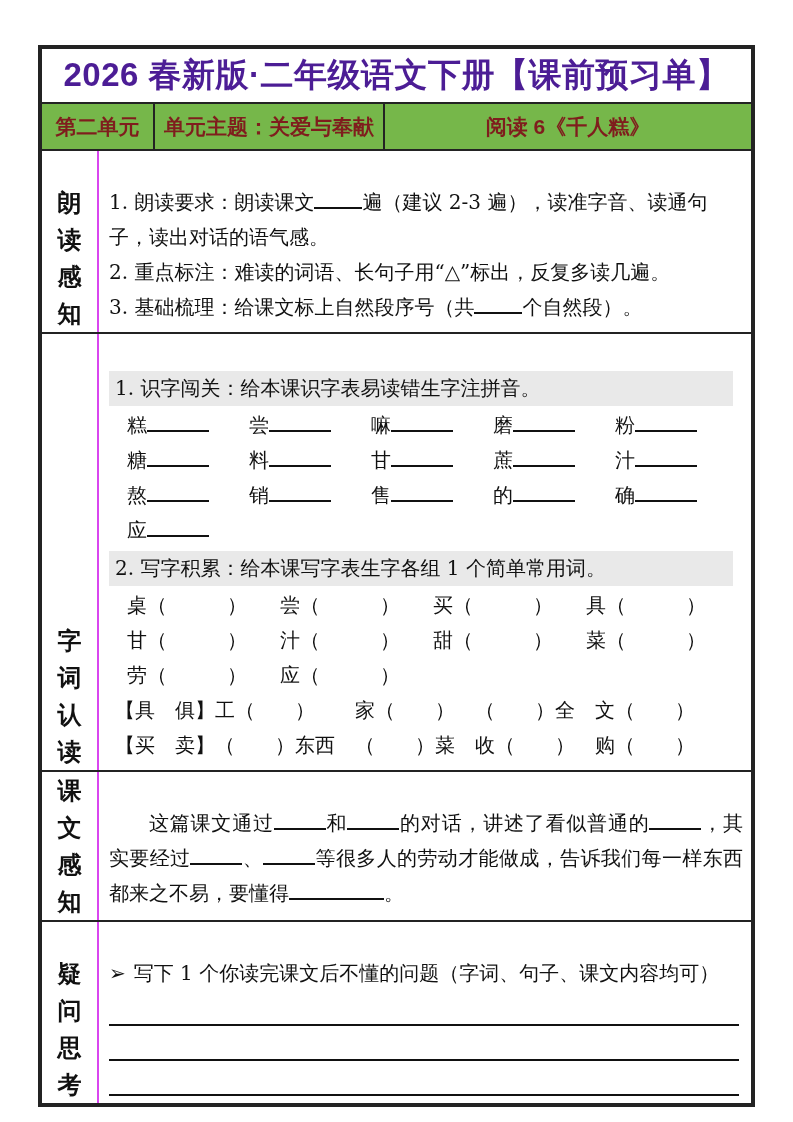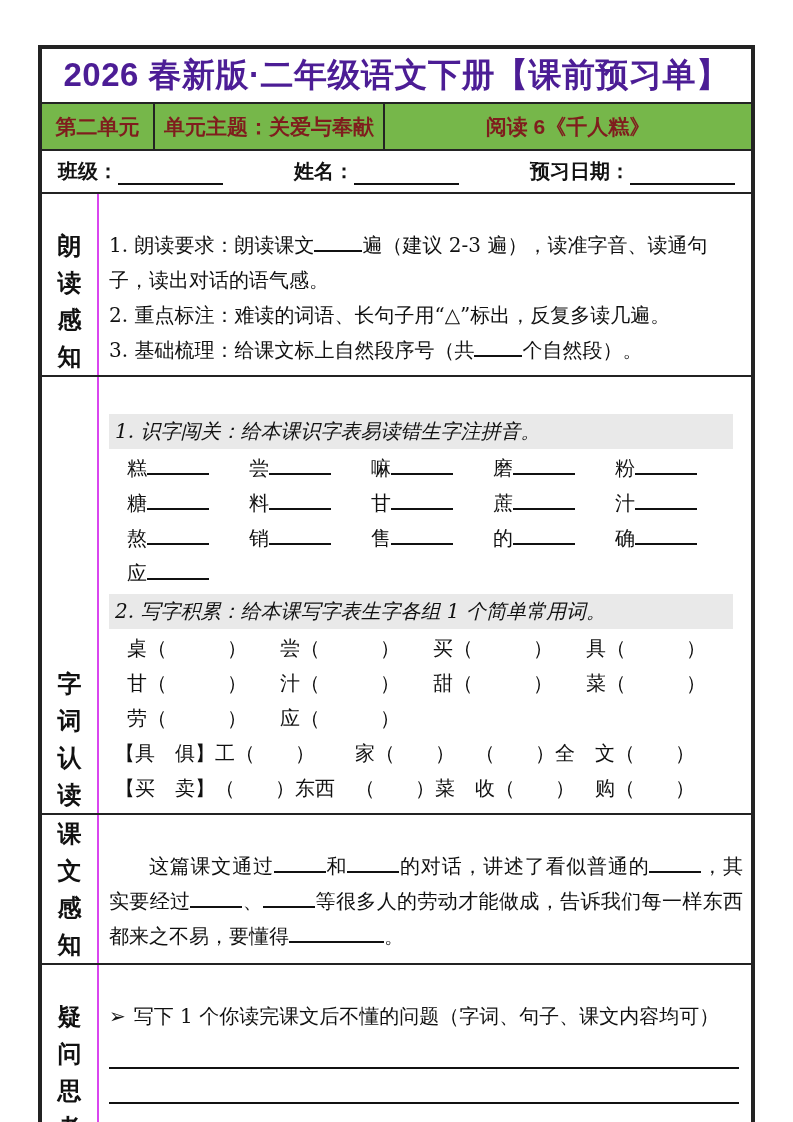--- a/index.html
+++ b/index.html
@@ -27,21 +27,21 @@
   .b105{width:105px;} .b48{width:48px;} .b52{width:52px;} .b95{width:95px;} .b62{width:62px;}
 
   
   .section{display:grid;grid-template-columns:57px 1fr;border-bottom:2px solid #232323;}
   .section:last-child{border-bottom:none;}
   .slabel{border-right:2px solid #d946ef;display:flex;align-items:flex-end;justify-content:center;
     font-family:"Liberation Sans",sans-serif;font-weight:bold;font-size:24px;}
   .slabel span{width:1em;line-height:37px;word-break:break-all;text-align:center;}
   .scontent{font-size:20px;line-height:35px;padding:5px 8px 7px 10px;margin-top:29px;}
 
-  .taskbar{background:#e9e9e9;padding:0 6px;margin:3px 10px 2px 0;font-style:italic;}
+  .taskbar{background:#e9e9e9;padding:0 6px;margin:3px 10px 2px 0;}
   .prow,.wrow{display:flex;padding-left:18px;white-space:nowrap;}
   .pitem{width:122px;}
   .witem{width:153px;}
   .chline{padding-left:6px;white-space:nowrap;}
   .para{text-indent:2em;margin:0;text-align:justify;}
   .qline{border-bottom:2px solid #111;height:33px;margin-right:4px;}
   .q-prompt .arrow{margin-right:8px;}
 </style>
 </head>
 <body>
@@ -51,34 +51,20 @@
   <div class="title-row">
     <span>2026 春新版·二年级语文下册【课前预习单】</span>
   </div>
 
   <div class="green-row">
     <div class="gcell">第二单元</div>
     <div class="gcell">单元主题：关爱与奉献</div>
     <div class="gcell">阅读 6《千人糕》</div>
   </div>
 
-  <div class="info-row">
-    <span class="info-item">
-      <span>班级：</span>
-      <span class="blank b105"></span>
-    </span>
-    <span class="info-item">
-      <span>姓名：</span>
-      <span class="blank b105"></span>
-    </span>
-    <span class="info-item">
-      <span>预习日期：</span>
-      <span class="blank b105"></span>
-    </span>
-  </div>
 
   <div class="section">
     <div class="slabel">
       <span>朗读感知</span>
     </div>
     <div class="scontent">
       <div><span>1. 朗读要求：朗读课文</span><span class="blank b48"></span><span>遍（建议 2-3 遍），读准字音、读通句子，读出对话的语气感。</span></div>
       <div>2. 重点标注：难读的词语、长句子用“△”标出，反复多读几遍。</div>
       <div><span>3. 基础梳理：给课文标上自然段序号（共</span><span class="blank b48"></span><span>个自然段）。</span></div>
     </div>

